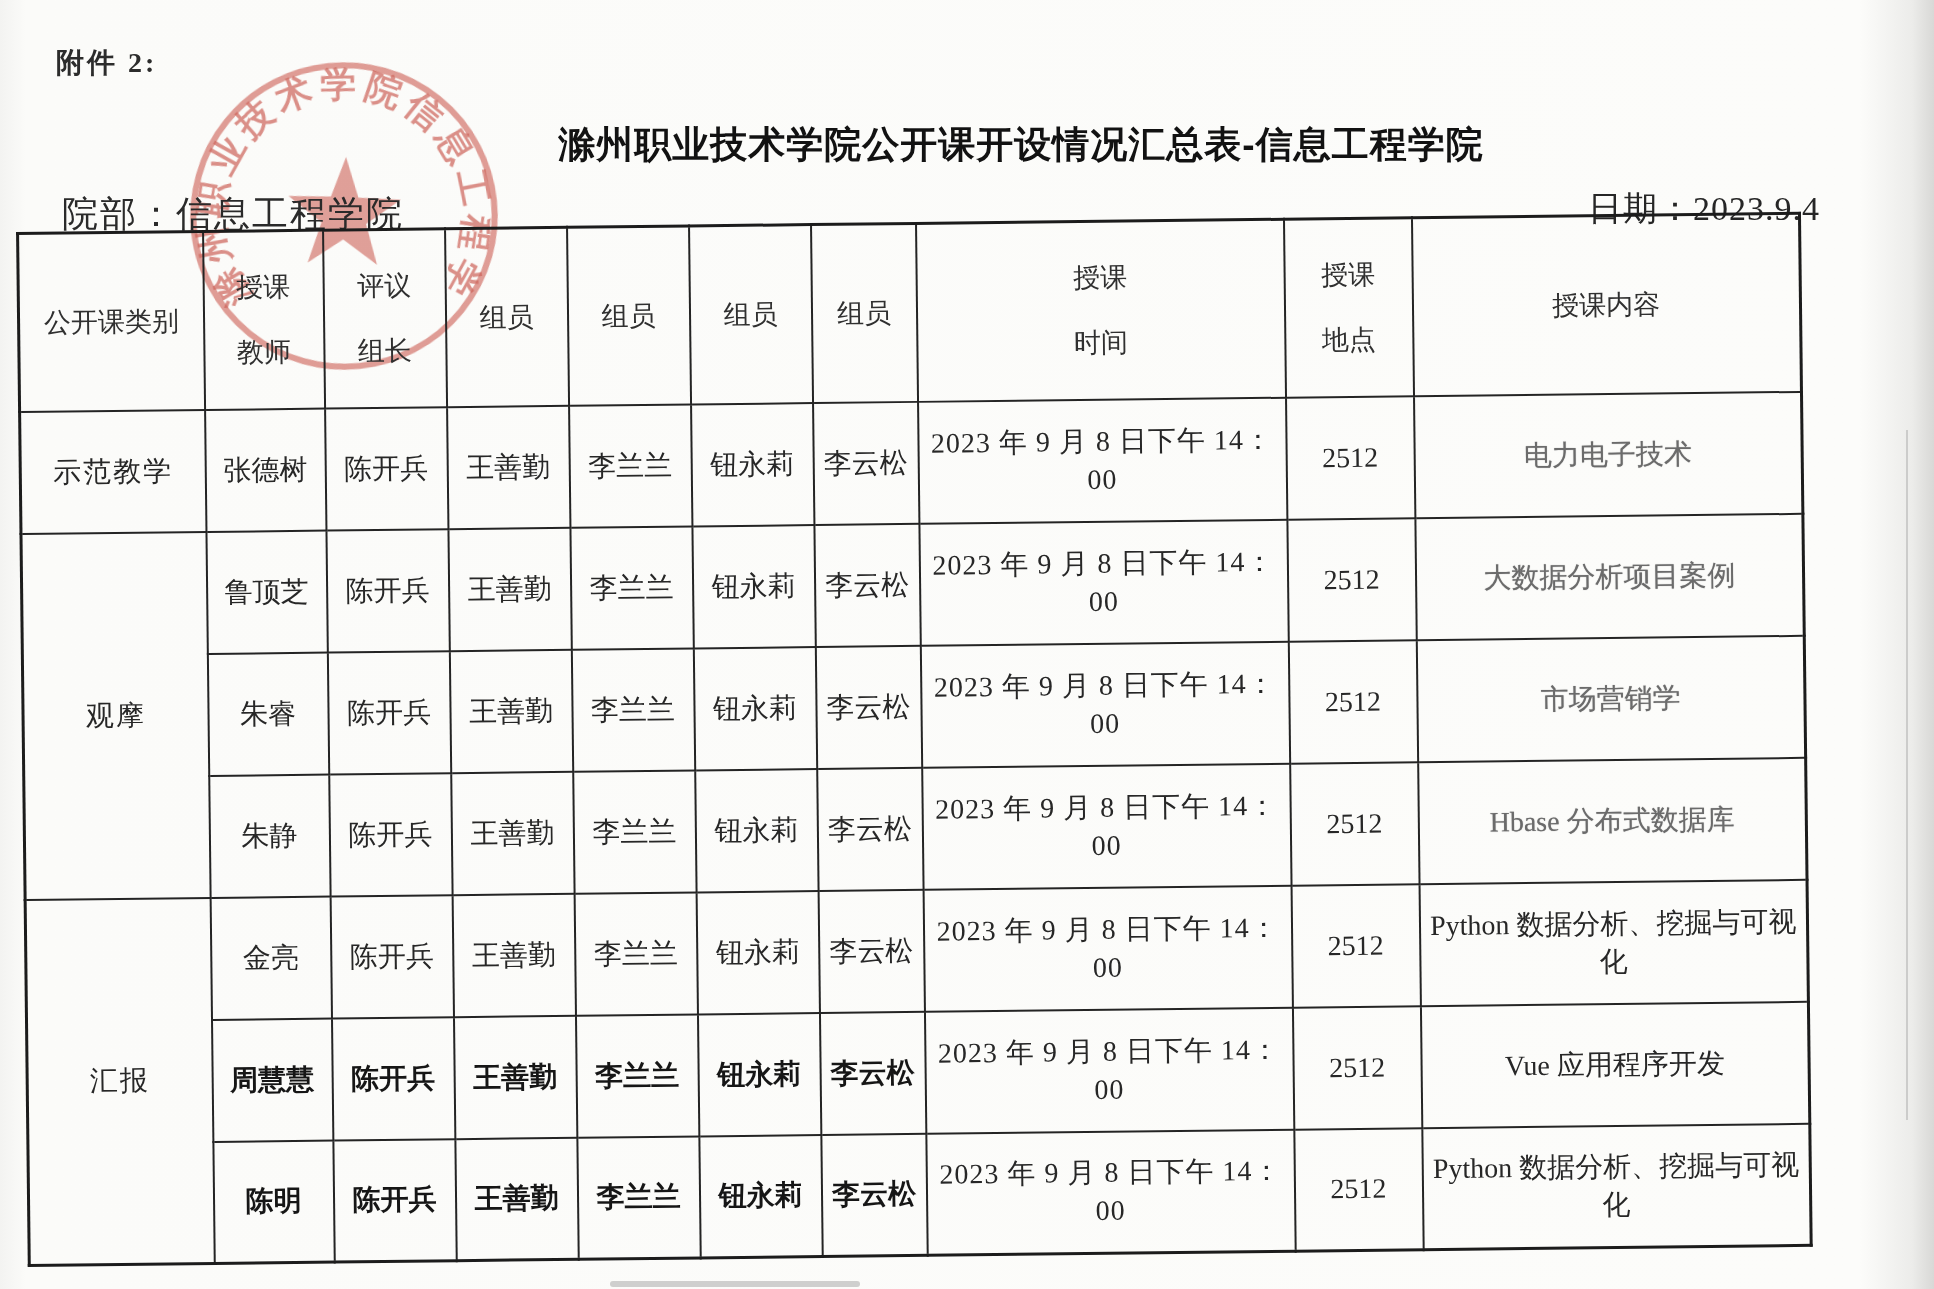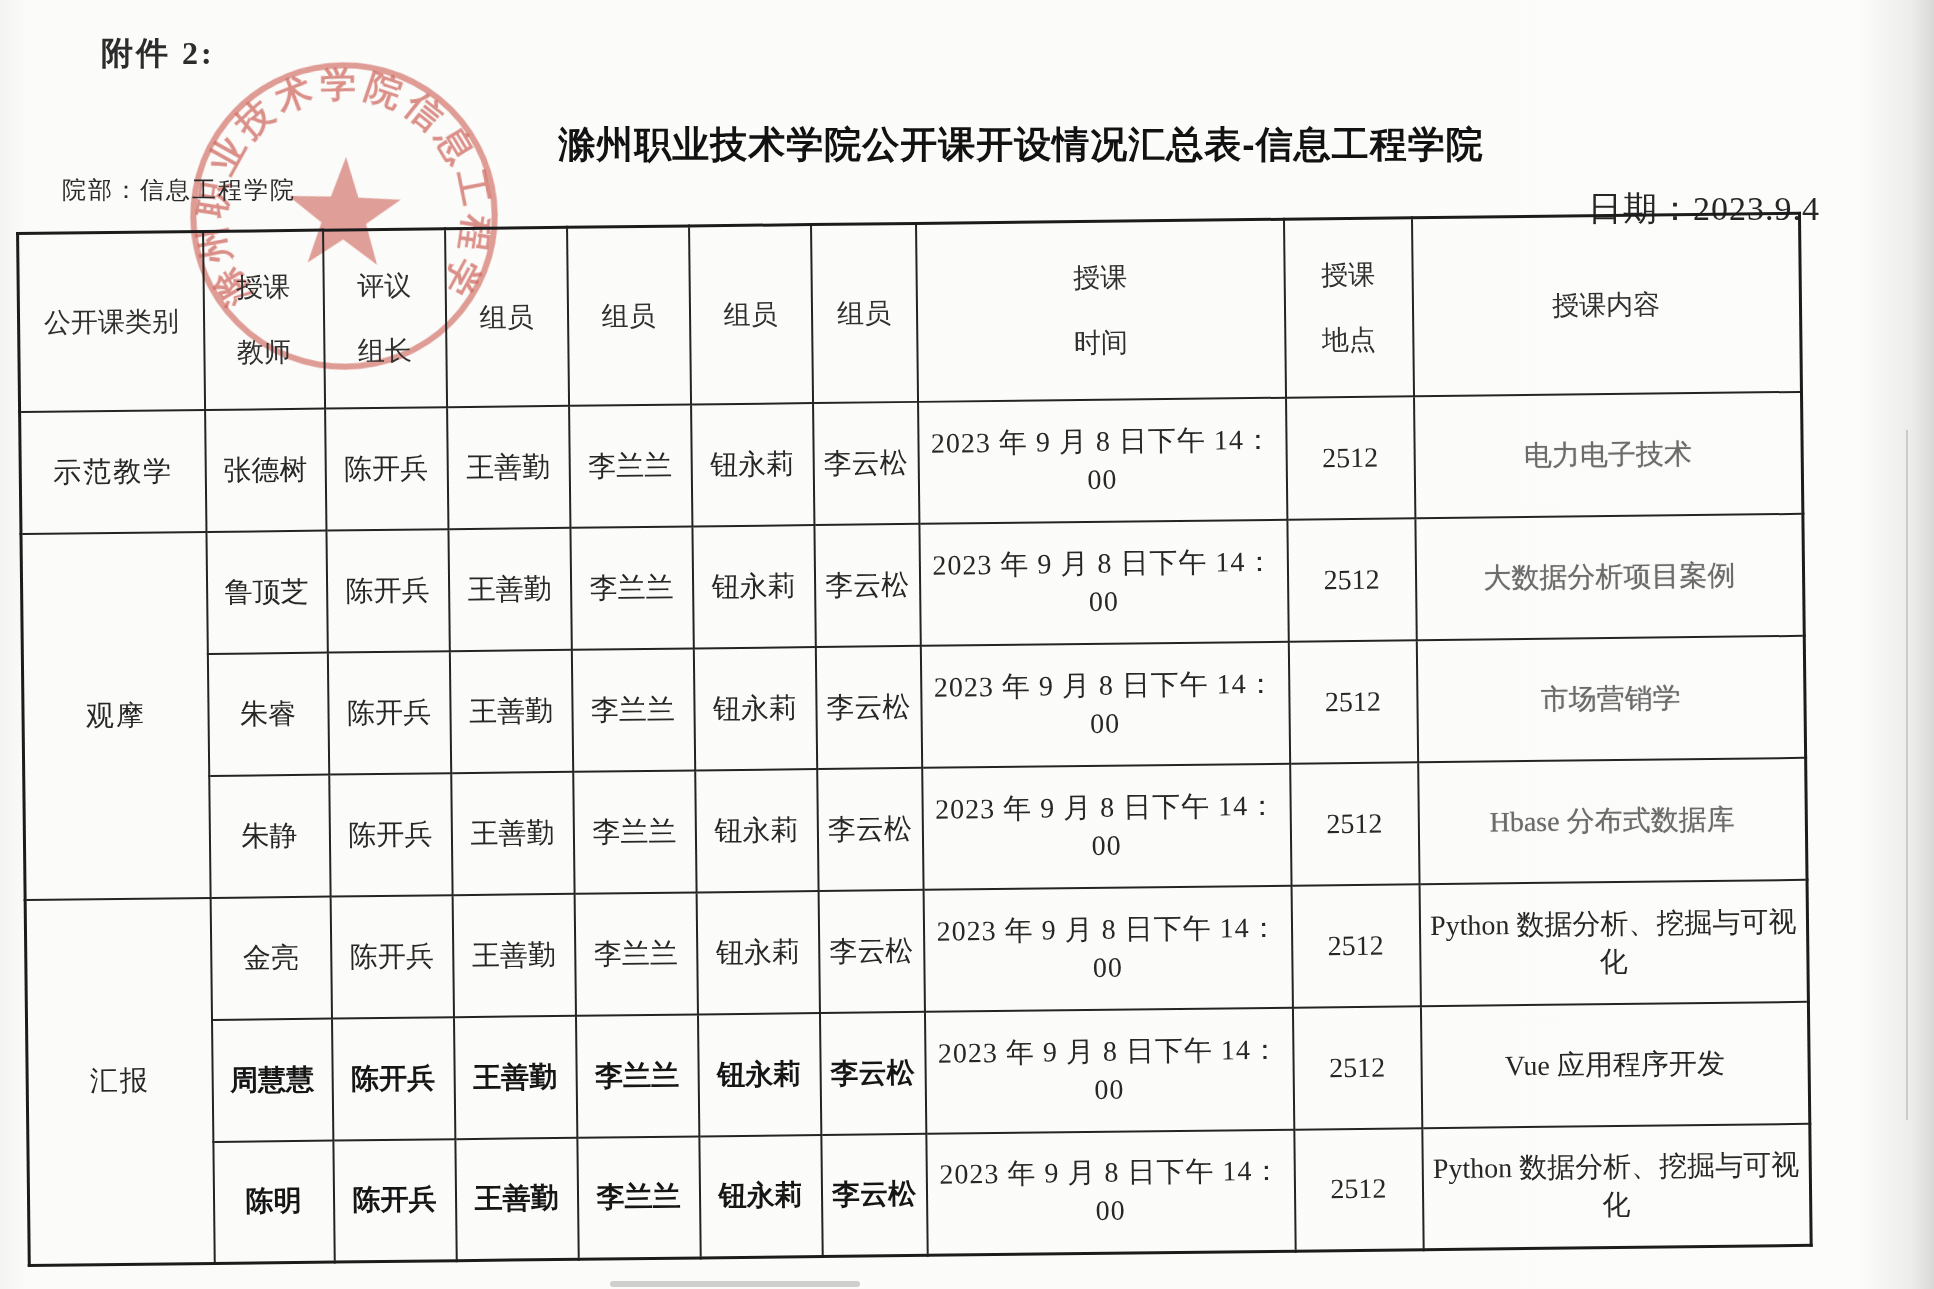--- a/index.html
+++ b/index.html
@@ -1,25 +1,25 @@
 <!DOCTYPE html>
 <html><head>
 <meta charset="utf-8">
 <style>
   html,body{margin:0;padding:0;background:#ffffff;}
   body{width:1934px;height:1289px;overflow:hidden;
        font-family:"Liberation Serif","DejaVu Serif",serif;}
   .page{position:relative;width:1934px;height:1289px;
         background:linear-gradient(90deg,#f3f3f1 0px,#fbfbf9 26px,#fcfcfa 1860px,#ececea 1912px,#d8d8d6 1934px);
         overflow:hidden;}
-  .attachment{position:absolute;left:56px;top:32px;font-size:32px;letter-spacing:3px;color:#2c2c2c;font-weight:600;margin-left:45px;}
+  .attachment{position:absolute;left:56px;top:44px;font-size:28px;letter-spacing:3px;color:#2c2c2c;font-weight:600;}
   .title{position:absolute;left:0;top:120px;width:1934px;padding-left:96px;box-sizing:border-box;
          text-align:center;font-size:37px;font-weight:bold;letter-spacing:1px;color:#121212;
          font-family:"Liberation Sans","DejaVu Sans",sans-serif;margin-left:6px;}
-  .dept{position:absolute;left:62px;top:174px;font-size:24px;color:#2a2a2a;letter-spacing:2px;}
+  .dept{position:absolute;left:62px;top:190px;font-size:36px;color:#2a2a2a;letter-spacing:2px;}
   .date{position:absolute;left:1588px;top:186px;font-size:34px;color:#262626;letter-spacing:1px;}
   .seal{position:absolute;left:176px;top:48px;width:336px;height:336px;
         mix-blend-mode:multiply;transform:rotate(-6deg);opacity:.85;}
   .sheet-wrap{position:absolute;left:16px;top:222px;width:1782px;
               transform:rotate(-0.65deg);transform-origin:50% 0;}
   table.sheet{border-collapse:collapse;width:1782px;table-layout:fixed;
               background:transparent;border:3px solid #1c1c1c;}
   .sheet th,.sheet td{border:2px solid #242424;text-align:center;vertical-align:middle;
         padding:0;color:#272727;font-size:28px;font-weight:normal;line-height:1.35;
         font-family:"Liberation Serif","DejaVu Serif",serif;}

